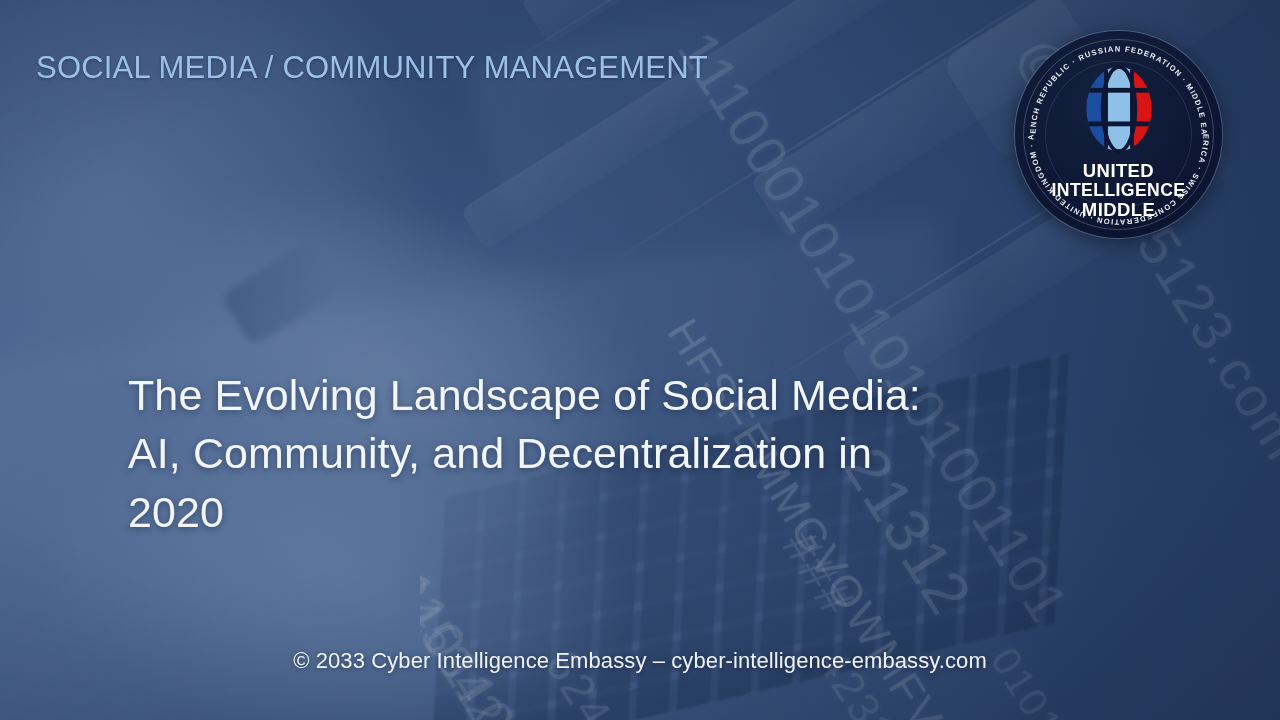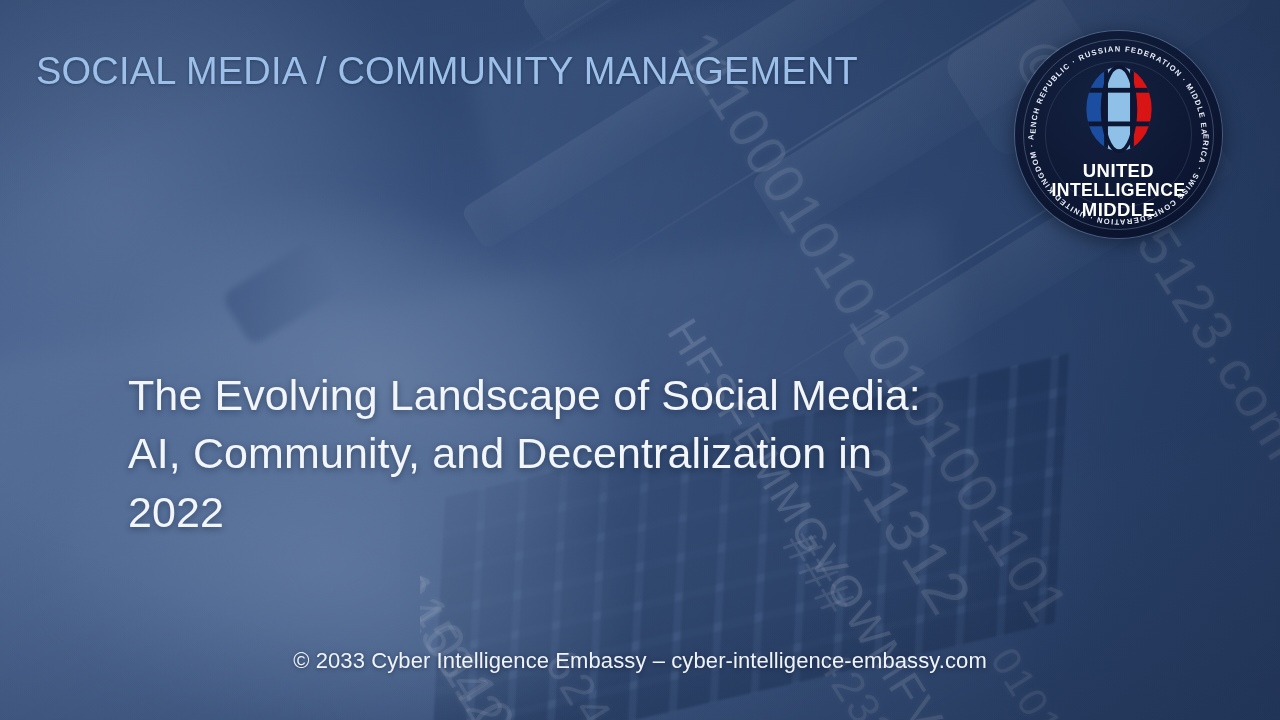--- a/index.html
+++ b/index.html
@@ -164,21 +164,21 @@
     background: linear-gradient(90deg, rgba(222,232,246,0.0), rgba(222,232,246,0.22), rgba(222,232,246,0.0));
     height: 2px;
     transform-origin: left top;
   }
 
   
   .eyebrow {
     position: absolute;
     left: 36px;
     top: 50px;
-    font-size: 38px;
+    font-size: 31px;
     letter-spacing: 0.2px;
     color: #9cc0e9;
     font-weight: 400;
     text-shadow: 0 1px 3px rgba(10,20,40,0.35);
   }
 
   .title {
     position: absolute;
     left: 128px;
     top: 337px;
@@ -320,21 +320,21 @@
 
     <span class="dg-text" style="left:600px; top:760px; font-size:40px; transform:rotate(58deg);">0101010</span>
     <span class="dg-text" style="left:400px; top:640px; font-size:50px; transform:rotate(58deg);">###</span>
   </div>
 
   <div class="tint"></div>
   <div class="vignette"></div>
 
   <div class="eyebrow">SOCIAL MEDIA / COMMUNITY MANAGEMENT</div>
 
-  <h1 class="title">The Evolving Landscape of Social Media: AI, Community, and Decentralization in 2022</h1>
+  <h1 class="title">The Evolving Landscape of Social Media: AI, Community, and Decentralization in 2020</h1>
 
   <div class="footer">© 2033 Cyber Intelligence Embassy – cyber-intelligence-embassy.com</div>
 
   <div class="logo">
     <div class="logo-disc"></div>
     <div class="logo-ring"></div>
     <div class="logo-ring-inner"></div>
 
     <svg class="ring-text" viewBox="0 0 207 207">
       <defs>

